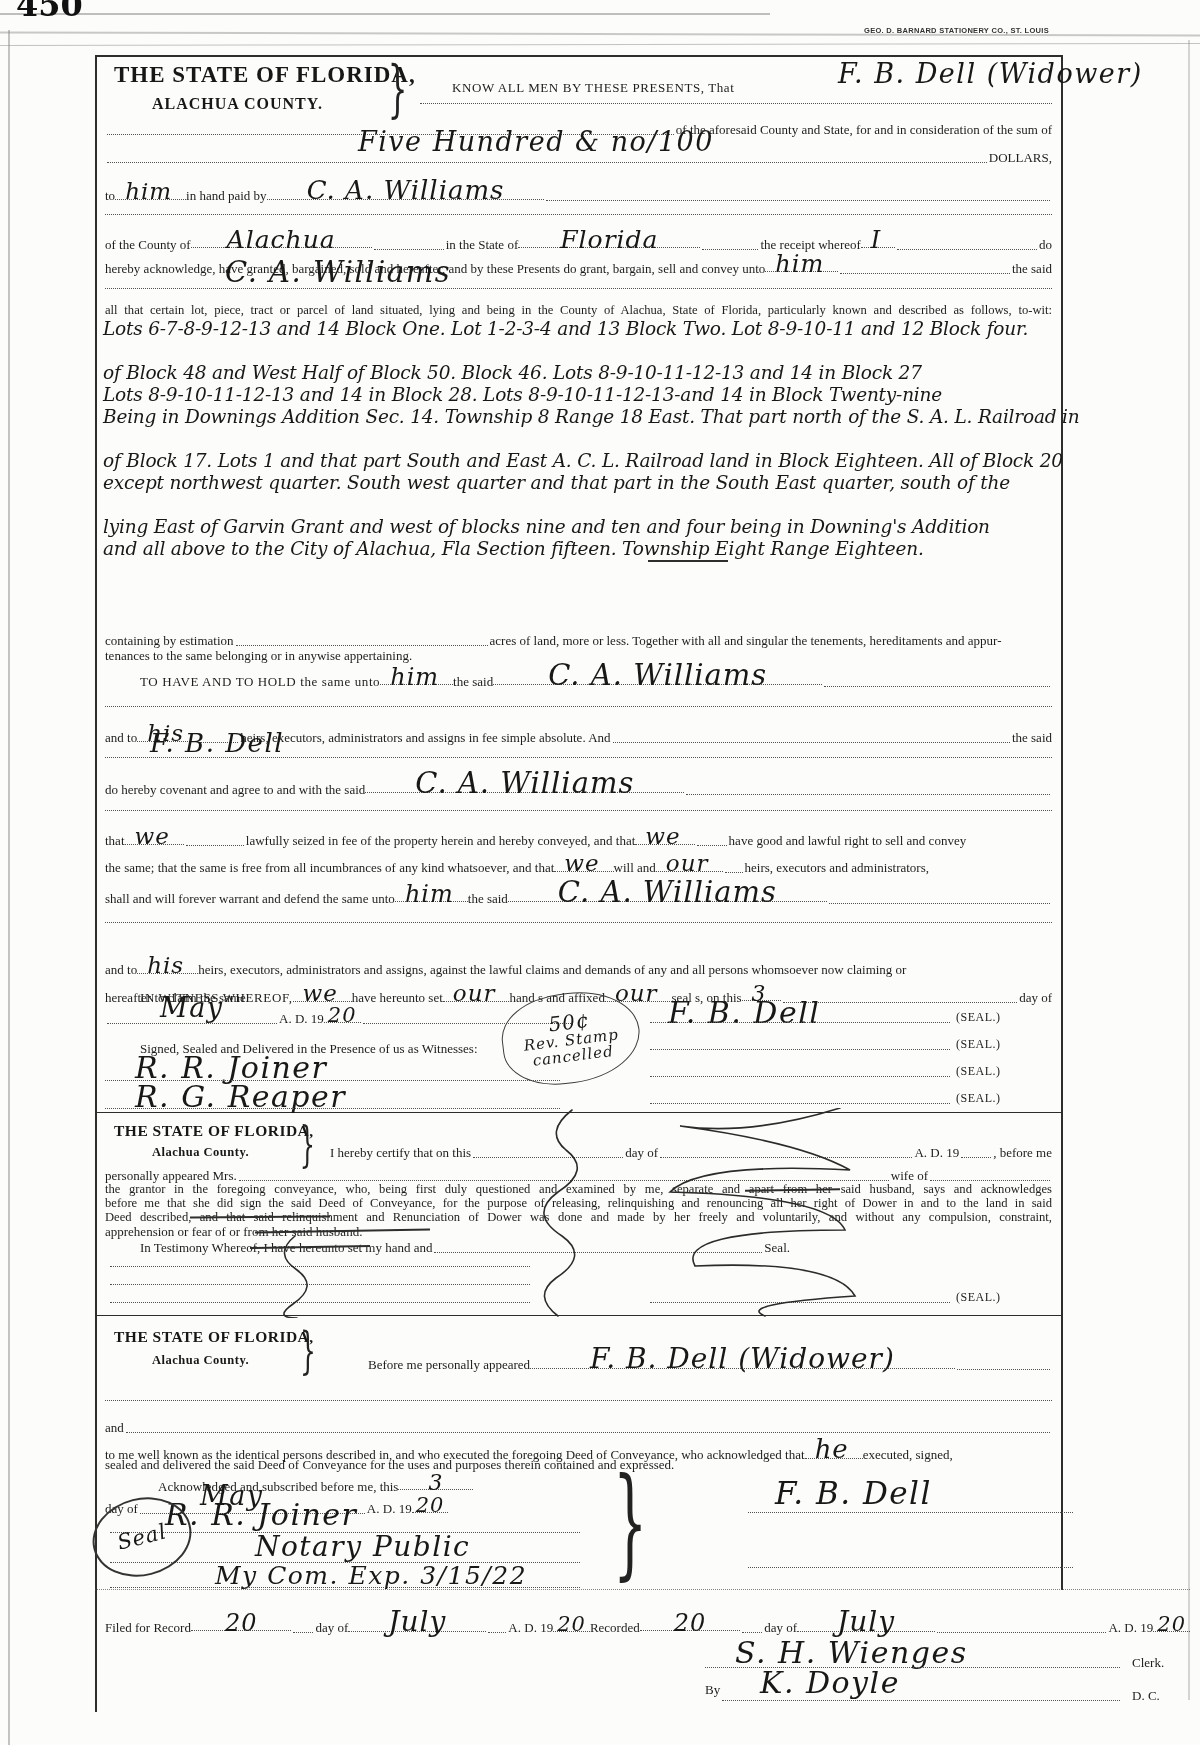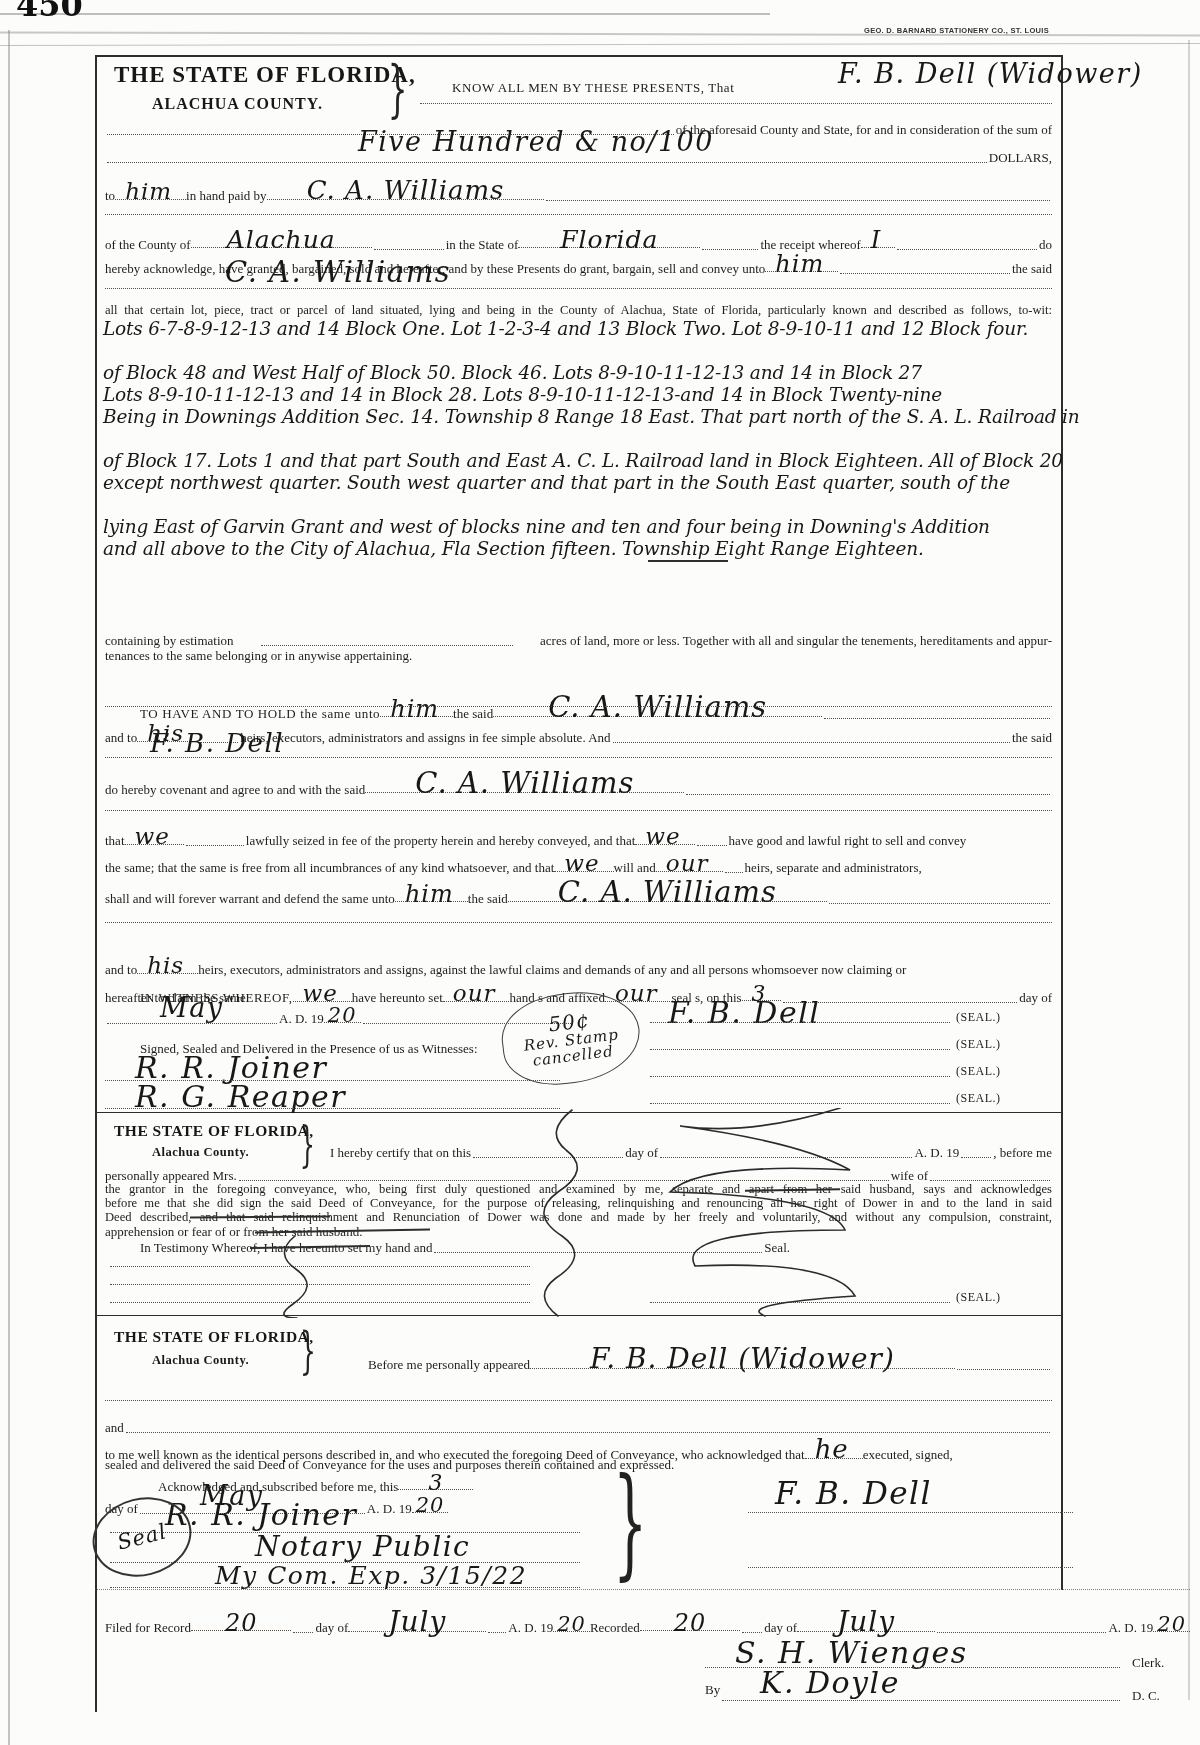--- a/index.html
+++ b/index.html
@@ -125,30 +125,30 @@
   <div class="desc-line" style="top:318px;">Lots 6-7-8-9-12-13 and 14 Block One. Lot 1-2-3-4 and 13 Block Two. Lot 8-9-10-11 and 12 Block four.</div>
   <div class="desc-line" style="top:362px;">of Block 48 and West Half of Block 50. Block 46. Lots 8-9-10-11-12-13 and 14 in Block 27</div>
   <div class="desc-line" style="top:384px;">Lots 8-9-10-11-12-13 and 14 in Block 28. Lots 8-9-10-11-12-13-and 14 in Block Twenty-nine</div>
   <div class="desc-line" style="top:406px;">Being in Downings Addition Sec. 14. Township 8 Range 18 East. That part north of the S. A. L. Railroad in</div>
   <div class="desc-line" style="top:450px;">of Block 17. Lots 1 and that part South and East A. C. L. Railroad land in Block Eighteen. All of Block 20</div>
   <div class="desc-line" style="top:472px;">except northwest quarter. South west quarter and that part in the South East quarter, south of the</div>
   <div class="desc-line" style="top:516px;">lying East of Garvin Grant and west of blocks nine and ten and four being in Downing's Addition</div>
   <div class="desc-line" style="top:538px;">and all above to the City of Alachua, Fla Section fifteen. Township Eight Range Eighteen.</div>
   <div class="pen" style="left:648px;top:560px;width:80px;"></div>
 
-  <div class="r" style="left:105px;top:633px;width:947px;justify-content:space-between;">
+  <div class="r" style="left:105px;top:633px;width:947px;">
     <span>containing by estimation</span>
     <span class="f" style="width:252px;"></span>
     <span>acres of land, more or less.  Together with all and singular the tenements, hereditaments and appur-</span>
   </div>
   <div class="r" style="left:105px;top:648px;">
     <span>tenances to the same belonging or in anywise appertaining.</span>
   </div>
 
-  <div class="r" style="left:140px;top:700px;width:912px;text-align:center;">
+  <div class="r" style="left:140px;top:668px;width:912px;text-align:center;">
     <span class="caps">TO HAVE AND TO HOLD the same unto</span>
     <span class="hw hwu" style="font-size:24px;">him</span>
     <span>the said</span>
     <span class="hw hwu" style="font-size:29px;padding:0 55px;">C. A. Williams</span>
     <span class="f fg"></span>
   </div>
   <div class="dot" style="left:105px;top:706px;width:947px;"></div>
 
   <div class="r" style="left:105px;top:728px;width:947px;">
     <span>and to</span>
@@ -177,21 +177,21 @@
     <span class="f" style="width:30px;"></span>
     <span>have good and lawful right to sell and convey</span>
   </div>
 
   <div class="r" style="left:105px;top:858px;width:947px;">
     <span>the same; that the same is free from all incumbrances of any kind whatsoever, and that</span>
     <span class="hw hwu" style="font-size:23px;">we</span>
     <span>will and</span>
     <span class="hw hwu" style="font-size:23px;">our</span>
     <span class="f" style="width:18px;"></span>
-    <span>heirs, separate and administrators,</span>
+    <span>heirs, executors and administrators,</span>
   </div>
 
   <div class="r" style="left:105px;top:885px;width:947px;">
     <span>shall and will forever warrant and defend the same unto</span>
     <span class="hw hwu" style="font-size:24px;">him</span>
     <span>the said</span>
     <span class="hw hwu" style="font-size:29px;padding:0 50px;">C. A. Williams</span>
     <span class="f fg"></span>
   </div>
   <div class="dot" style="left:105px;top:922px;width:947px;"></div>

